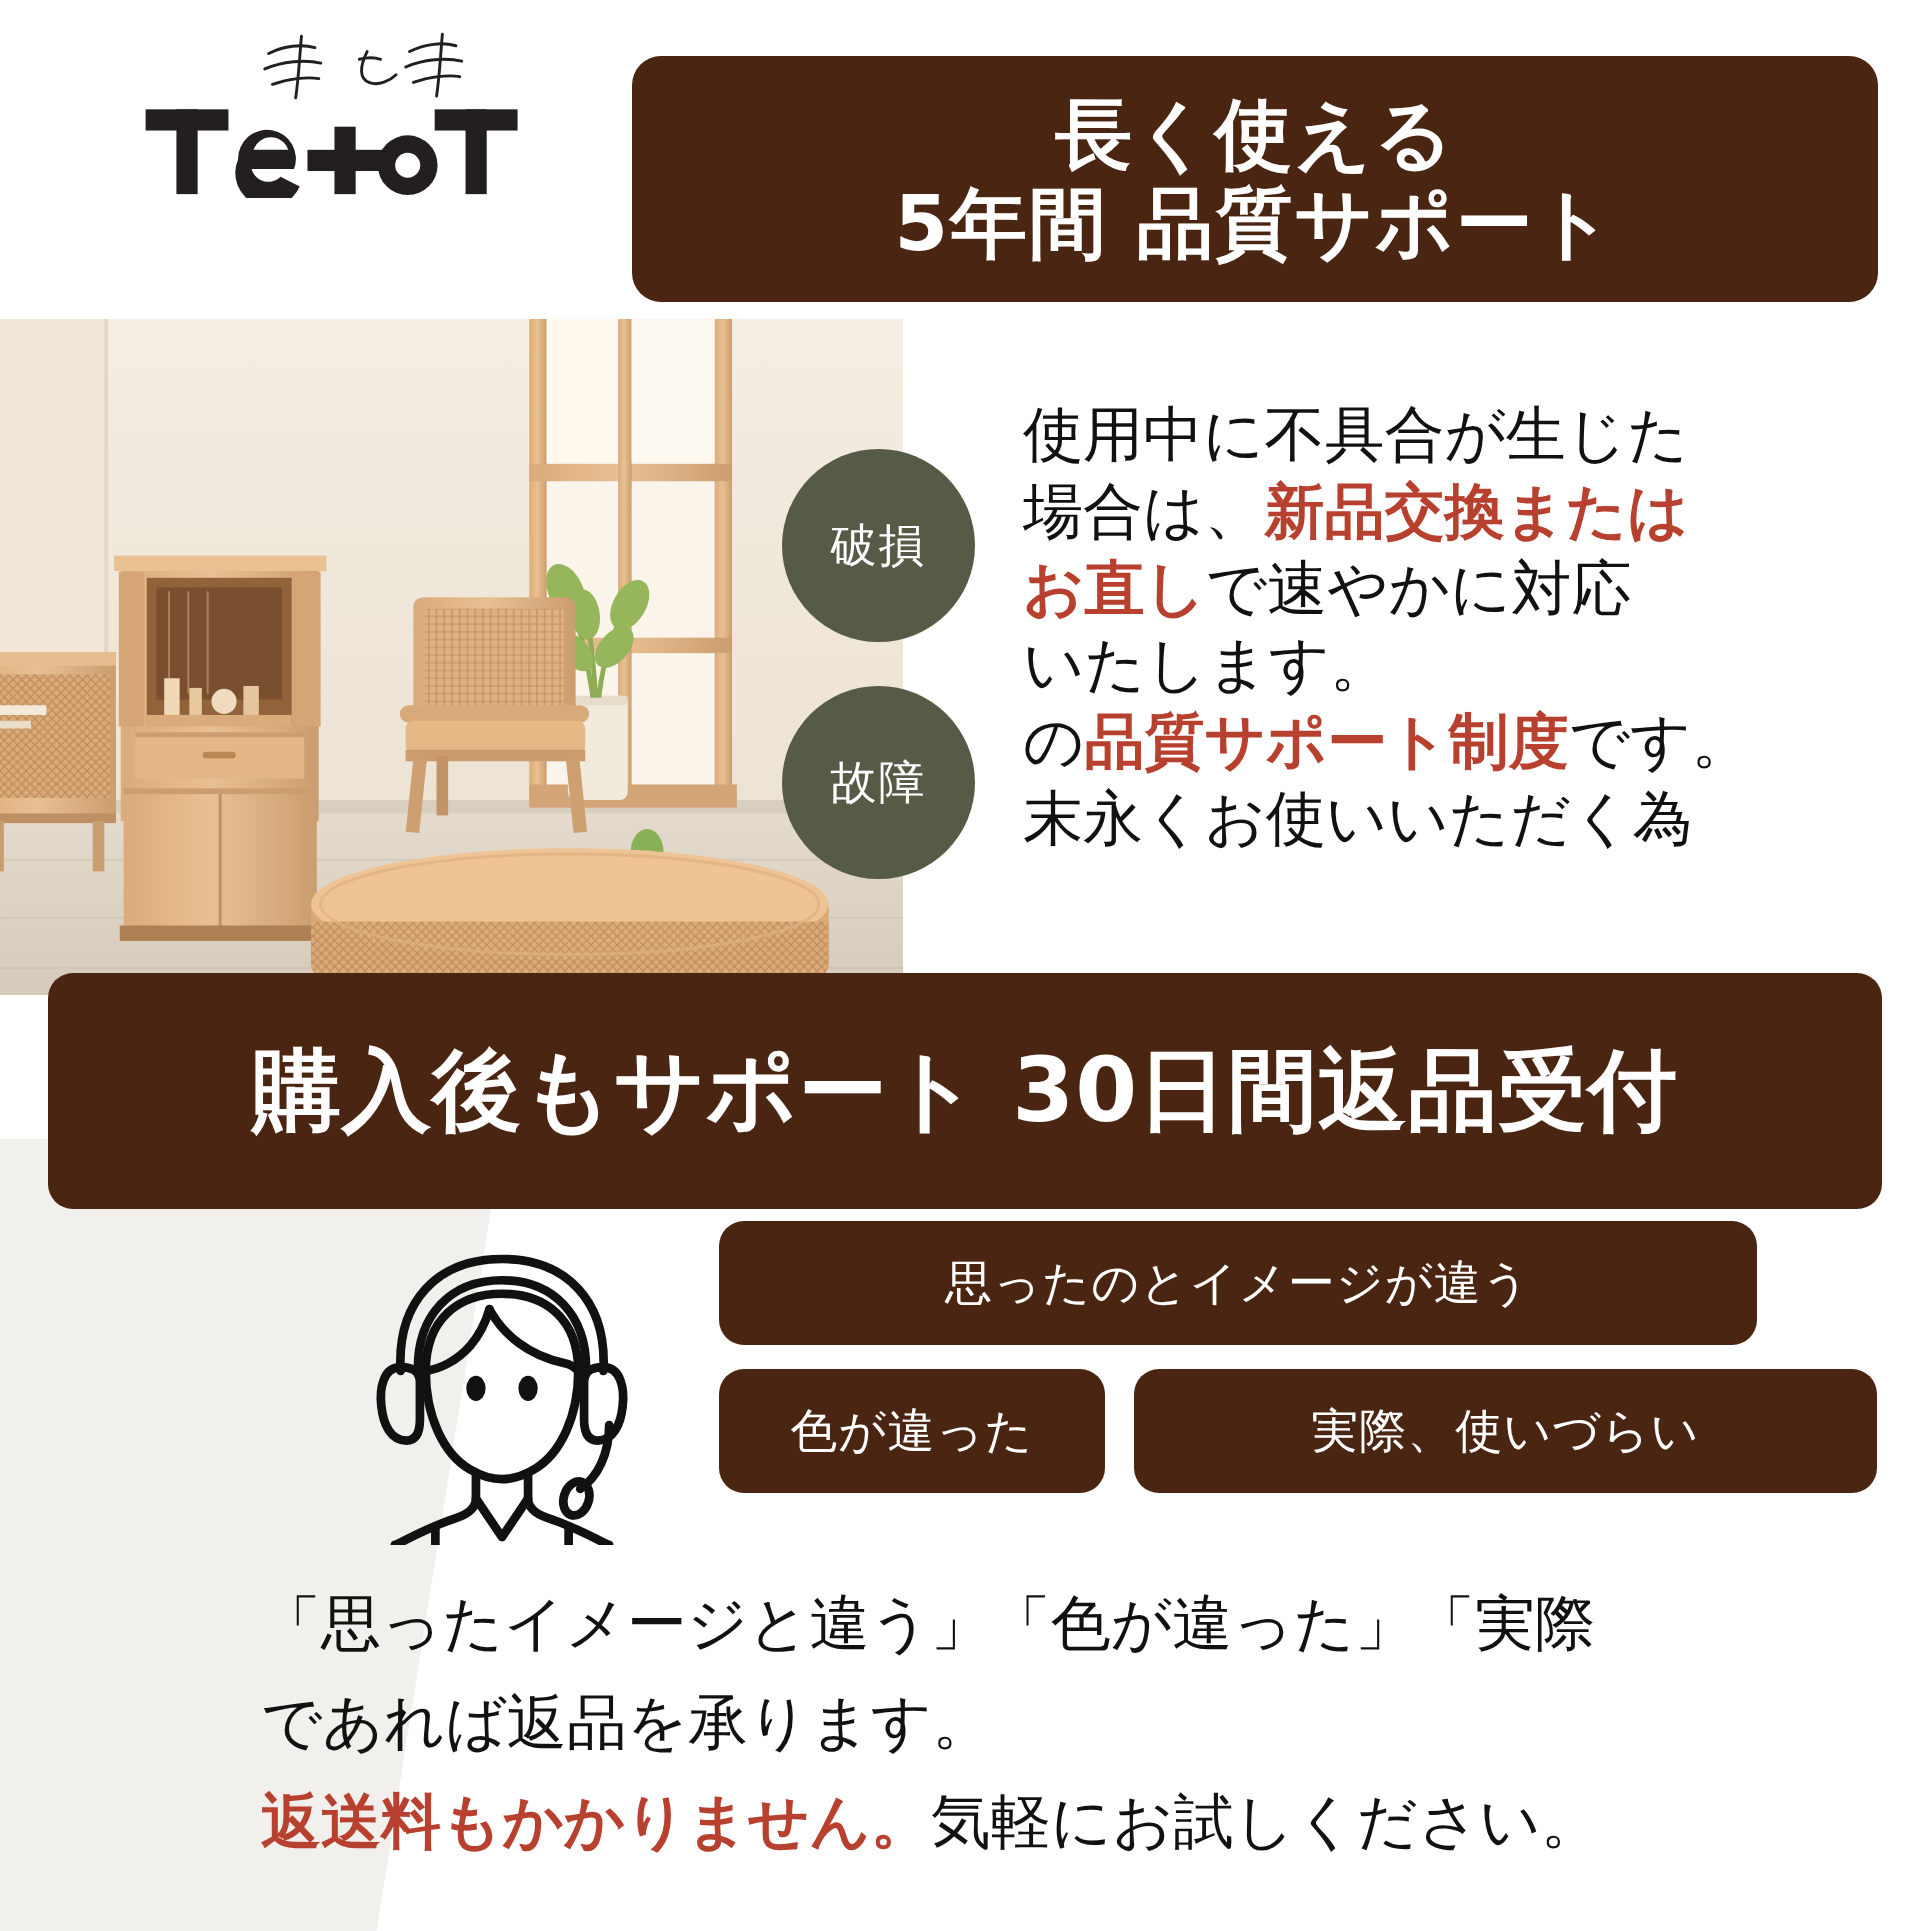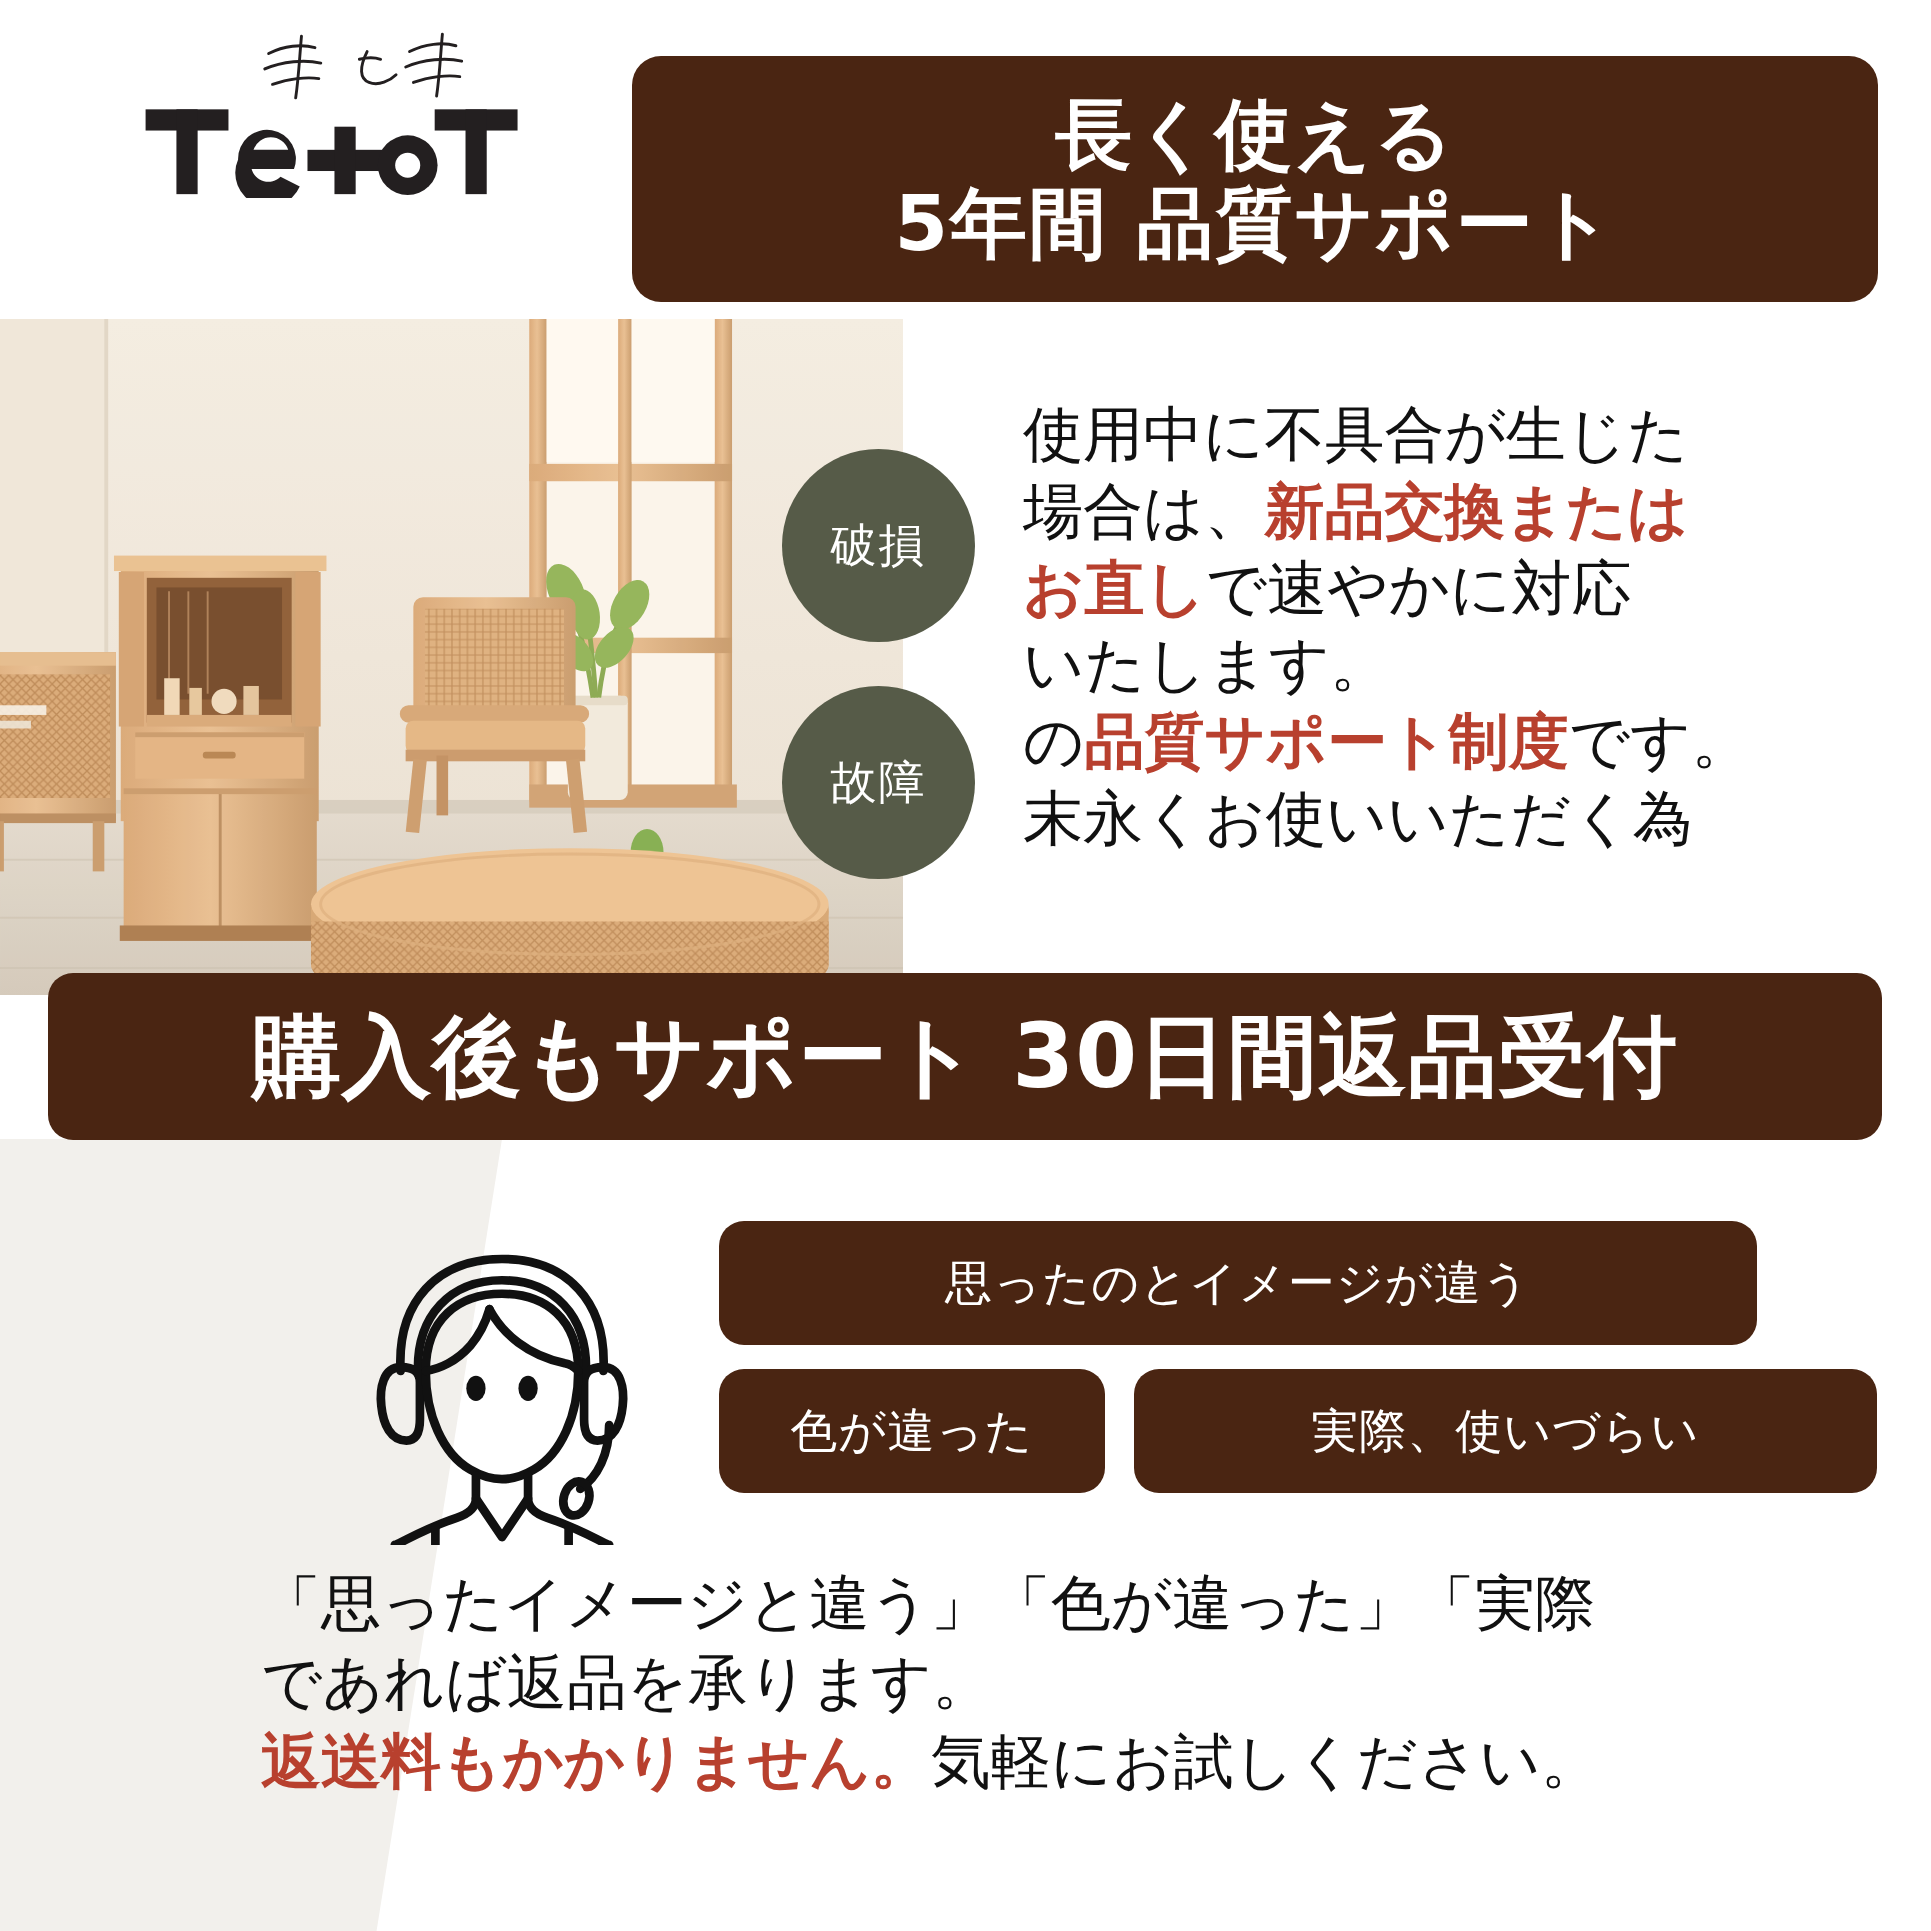--- a/index.html
+++ b/index.html
@@ -71,21 +71,21 @@
     position:absolute;left:1023px;top:396px;width:854px;z-index:5;
     font-size:60px;line-height:1.28;color:#111111;
     font-family:"DejaVu Sans","Liberation Sans",sans-serif;
     letter-spacing:0px;
   }
   .para-right .ln{white-space:nowrap;}
   .em{color:#b8402e;font-weight:bold;}
 
   
   .wide-banner{
-    position:absolute;left:48px;top:973px;width:1834px;height:167px;
+    position:absolute;left:48px;top:973px;width:1834px;height:236px;
     background:#4a2512;border-radius:25px;z-index:6;
     display:flex;align-items:center;justify-content:center;
   }
   .wide-banner span{
     color:#ffffff;font-weight:bold;font-size:89px;letter-spacing:1px;
     font-family:"DejaVu Sans","Liberation Sans",sans-serif;white-space:nowrap;
   }
 
   
   .operator{position:absolute;left:362px;top:1226px;width:280px;height:319px;z-index:5;}
@@ -102,21 +102,21 @@
   #pill-0{left:719px;top:1221px;width:1038px;height:124px;}
   #pill-1{left:719px;top:1369px;width:386px;height:124px;}
   #pill-2{left:1134px;top:1369px;width:743px;height:124px;}
 
   
   .para-bottom{
     position:absolute;left:261px;top:1564px;width:1661px;z-index:5;
     font-size:60px;line-height:1.32;color:#111111;
     font-family:"DejaVu Sans","Liberation Sans",sans-serif;
   }
-  .para-bottom .ln{white-space:nowrap;}
+  .para-bottom .ln{white-space:nowrap;margin-top:20px;}
 </style>
 </head>
 <body>
 
 <div class="stage">
 
   <div class="wedge"></div>
 
   <div class="photo">
     <svg width="903" height="676" viewBox="0 0 935 700" xmlns="http://www.w3.org/2000/svg">

